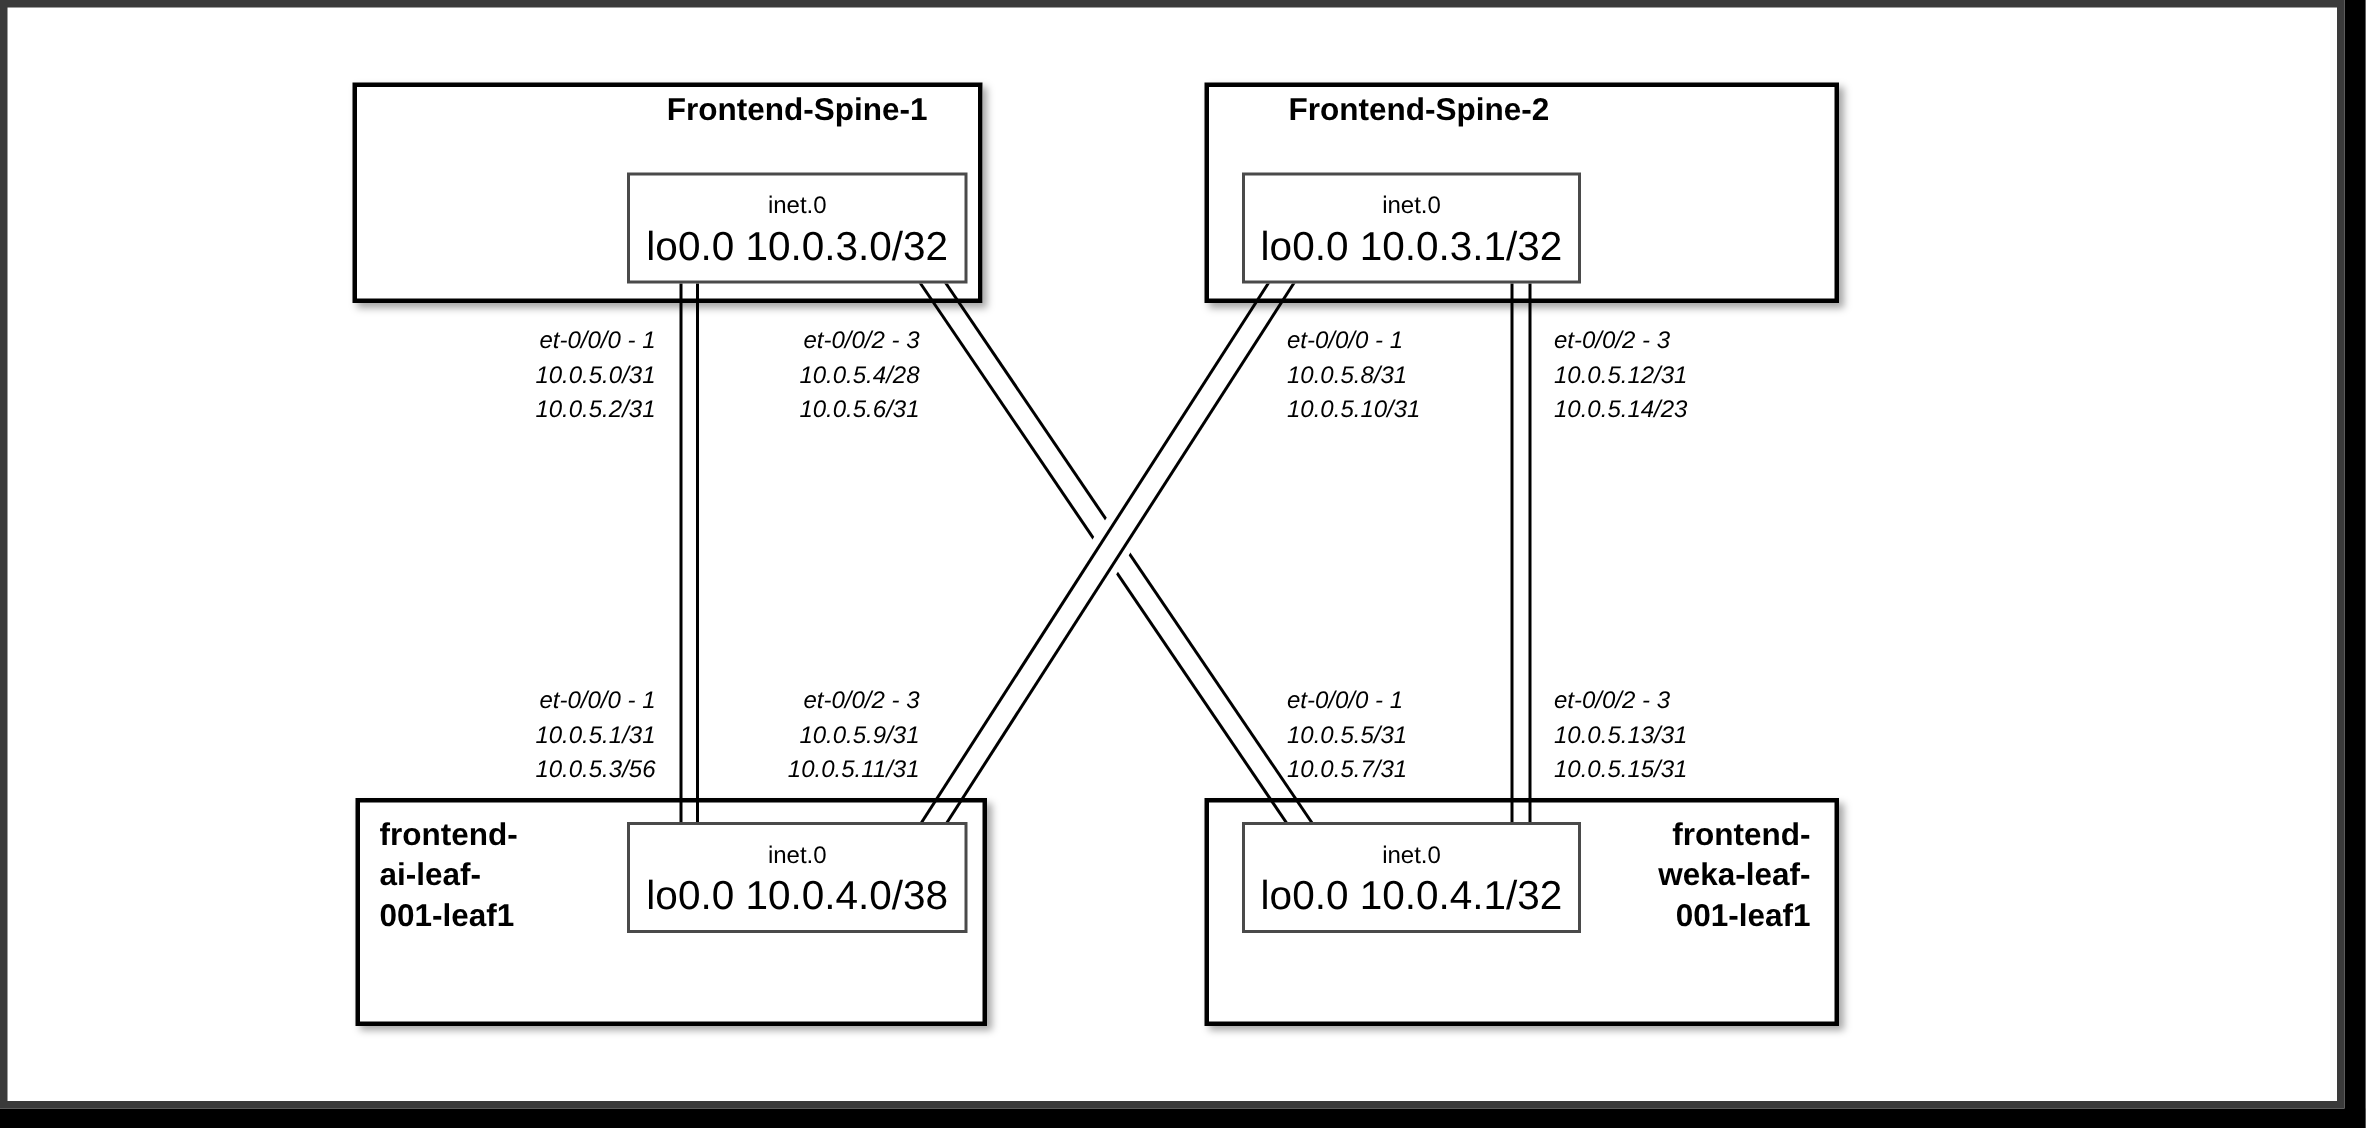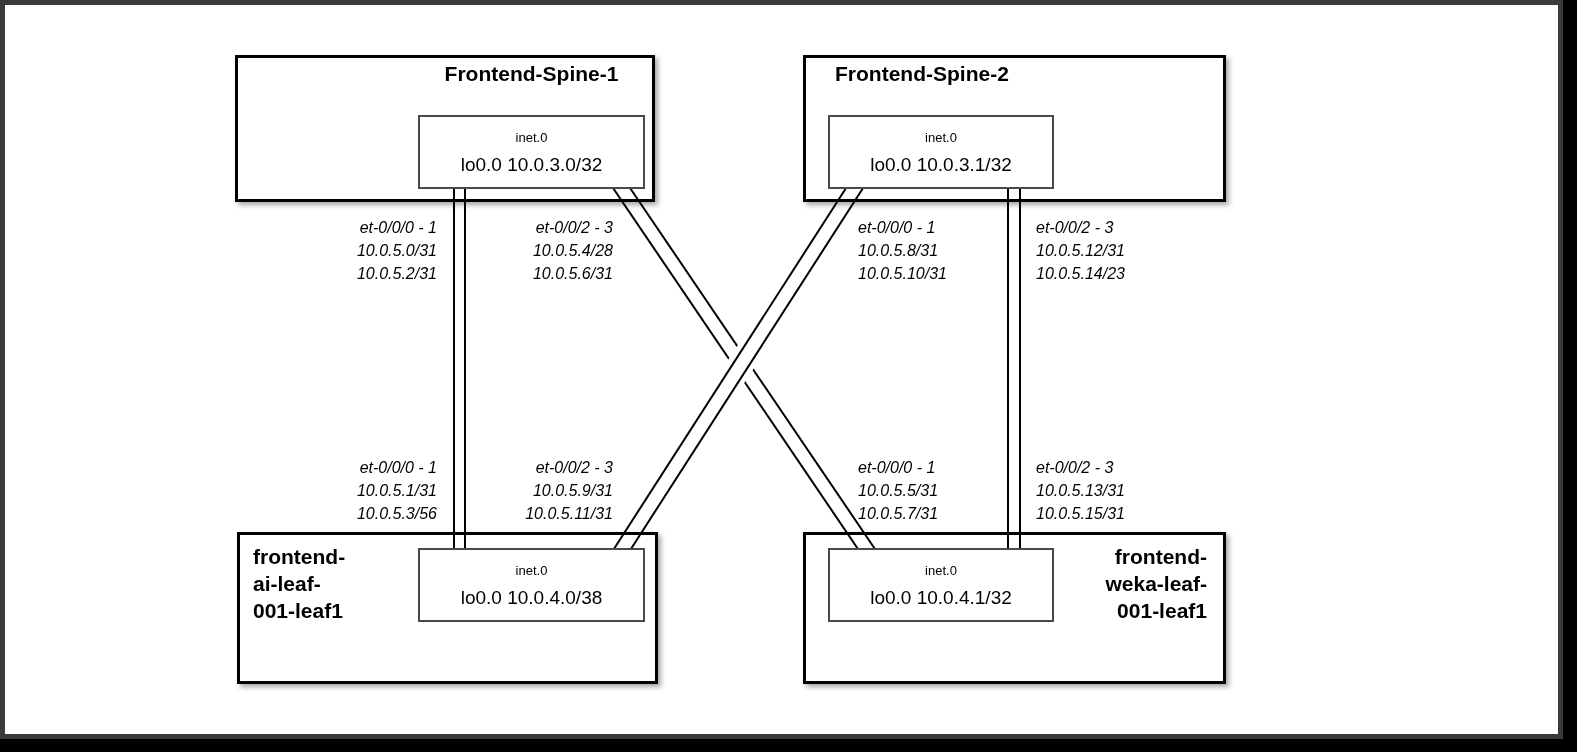--- a/index.html
+++ b/index.html
@@ -12,22 +12,22 @@
   .node {
     position:absolute; box-sizing:border-box;
     border:3px solid #000; background:transparent;
     box-shadow:3px 3px 5px rgba(0,0,0,0.35);
   }
   .rt {
     position:absolute; box-sizing:border-box;
     border:2px solid #4a4a4a; background:#ffffff;
     display:flex; flex-direction:column; align-items:center; justify-content:center;
   }
-  .rt-table { font-size:13px; line-height:25px; }
-  .rt-lo    { font-size:19px; line-height:29px; }
+  .rt-table { font-size:16px; line-height:25px; }
+  .rt-lo    { font-size:27px; line-height:29px; }
   .title {
     position:absolute; font-weight:bold; font-size:21px;
     white-space:nowrap; letter-spacing:0;
   }
   .title-multi { line-height:27px; }
   .plabel {
     position:absolute; font-size:16px; line-height:23px; white-space:nowrap;font-style:italic;
   }
   .alignR { text-align:right; }
   .frame {
@@ -63,21 +63,21 @@
       <line x1="1020" y1="187" x2="1020" y2="550"></line>
     </g>
   </svg>
 
   <div class="node" style="left:235px;top:55px;width:420px;height:147px"></div>
   <div class="node" style="left:803px;top:55px;width:423px;height:147px"></div>
   <div class="node" style="left:237px;top:532px;width:421px;height:152px"></div>
   <div class="node" style="left:803px;top:532px;width:423px;height:152px"></div>
 
   <div class="title" style="left:418px;top:62px;width:227px;text-align:center">Frontend-Spine-1</div>
-  <div class="title" style="left:835px;top:62px">Frontend-Spine-2</div>
+  <div class="title" style="left:859px;top:62px">Frontend-Spine-2</div>
 
   <div class="title title-multi" style="left:253px;top:543px">
     <div>frontend-</div>
     <div>ai-leaf-</div>
     <div>001-leaf1</div>
   </div>
   <div class="title title-multi alignR" style="right:370px;top:543px">
     <div>frontend-</div>
     <div>weka-leaf-</div>
     <div>001-leaf1</div>

